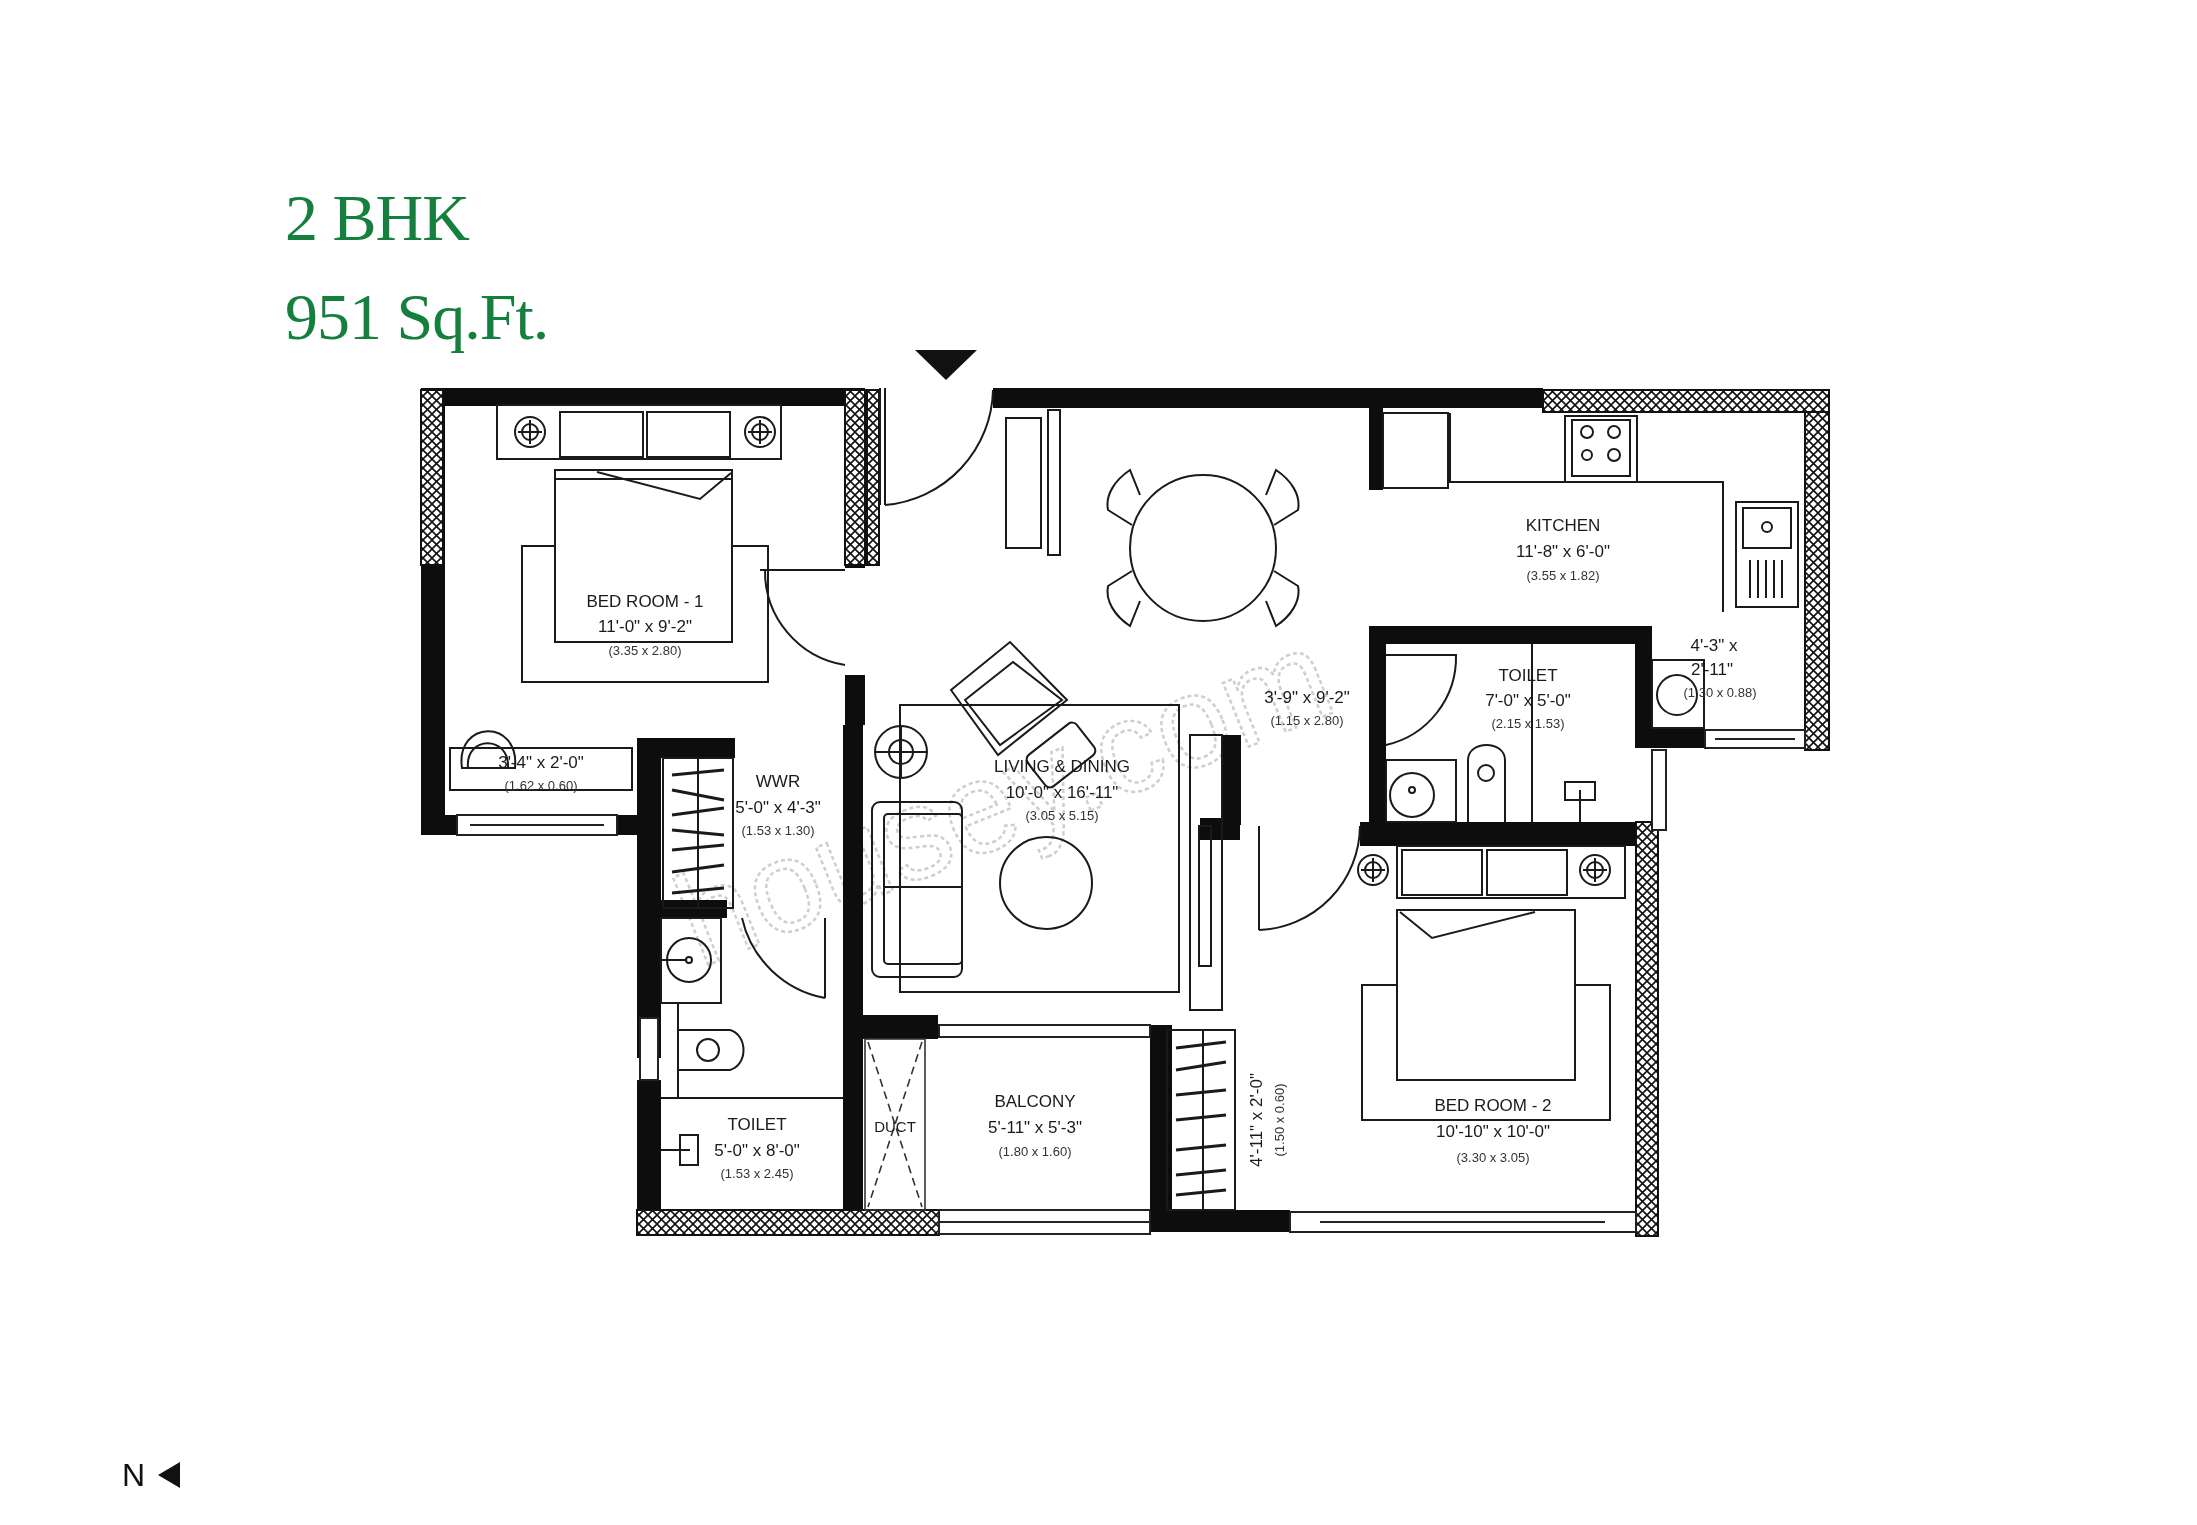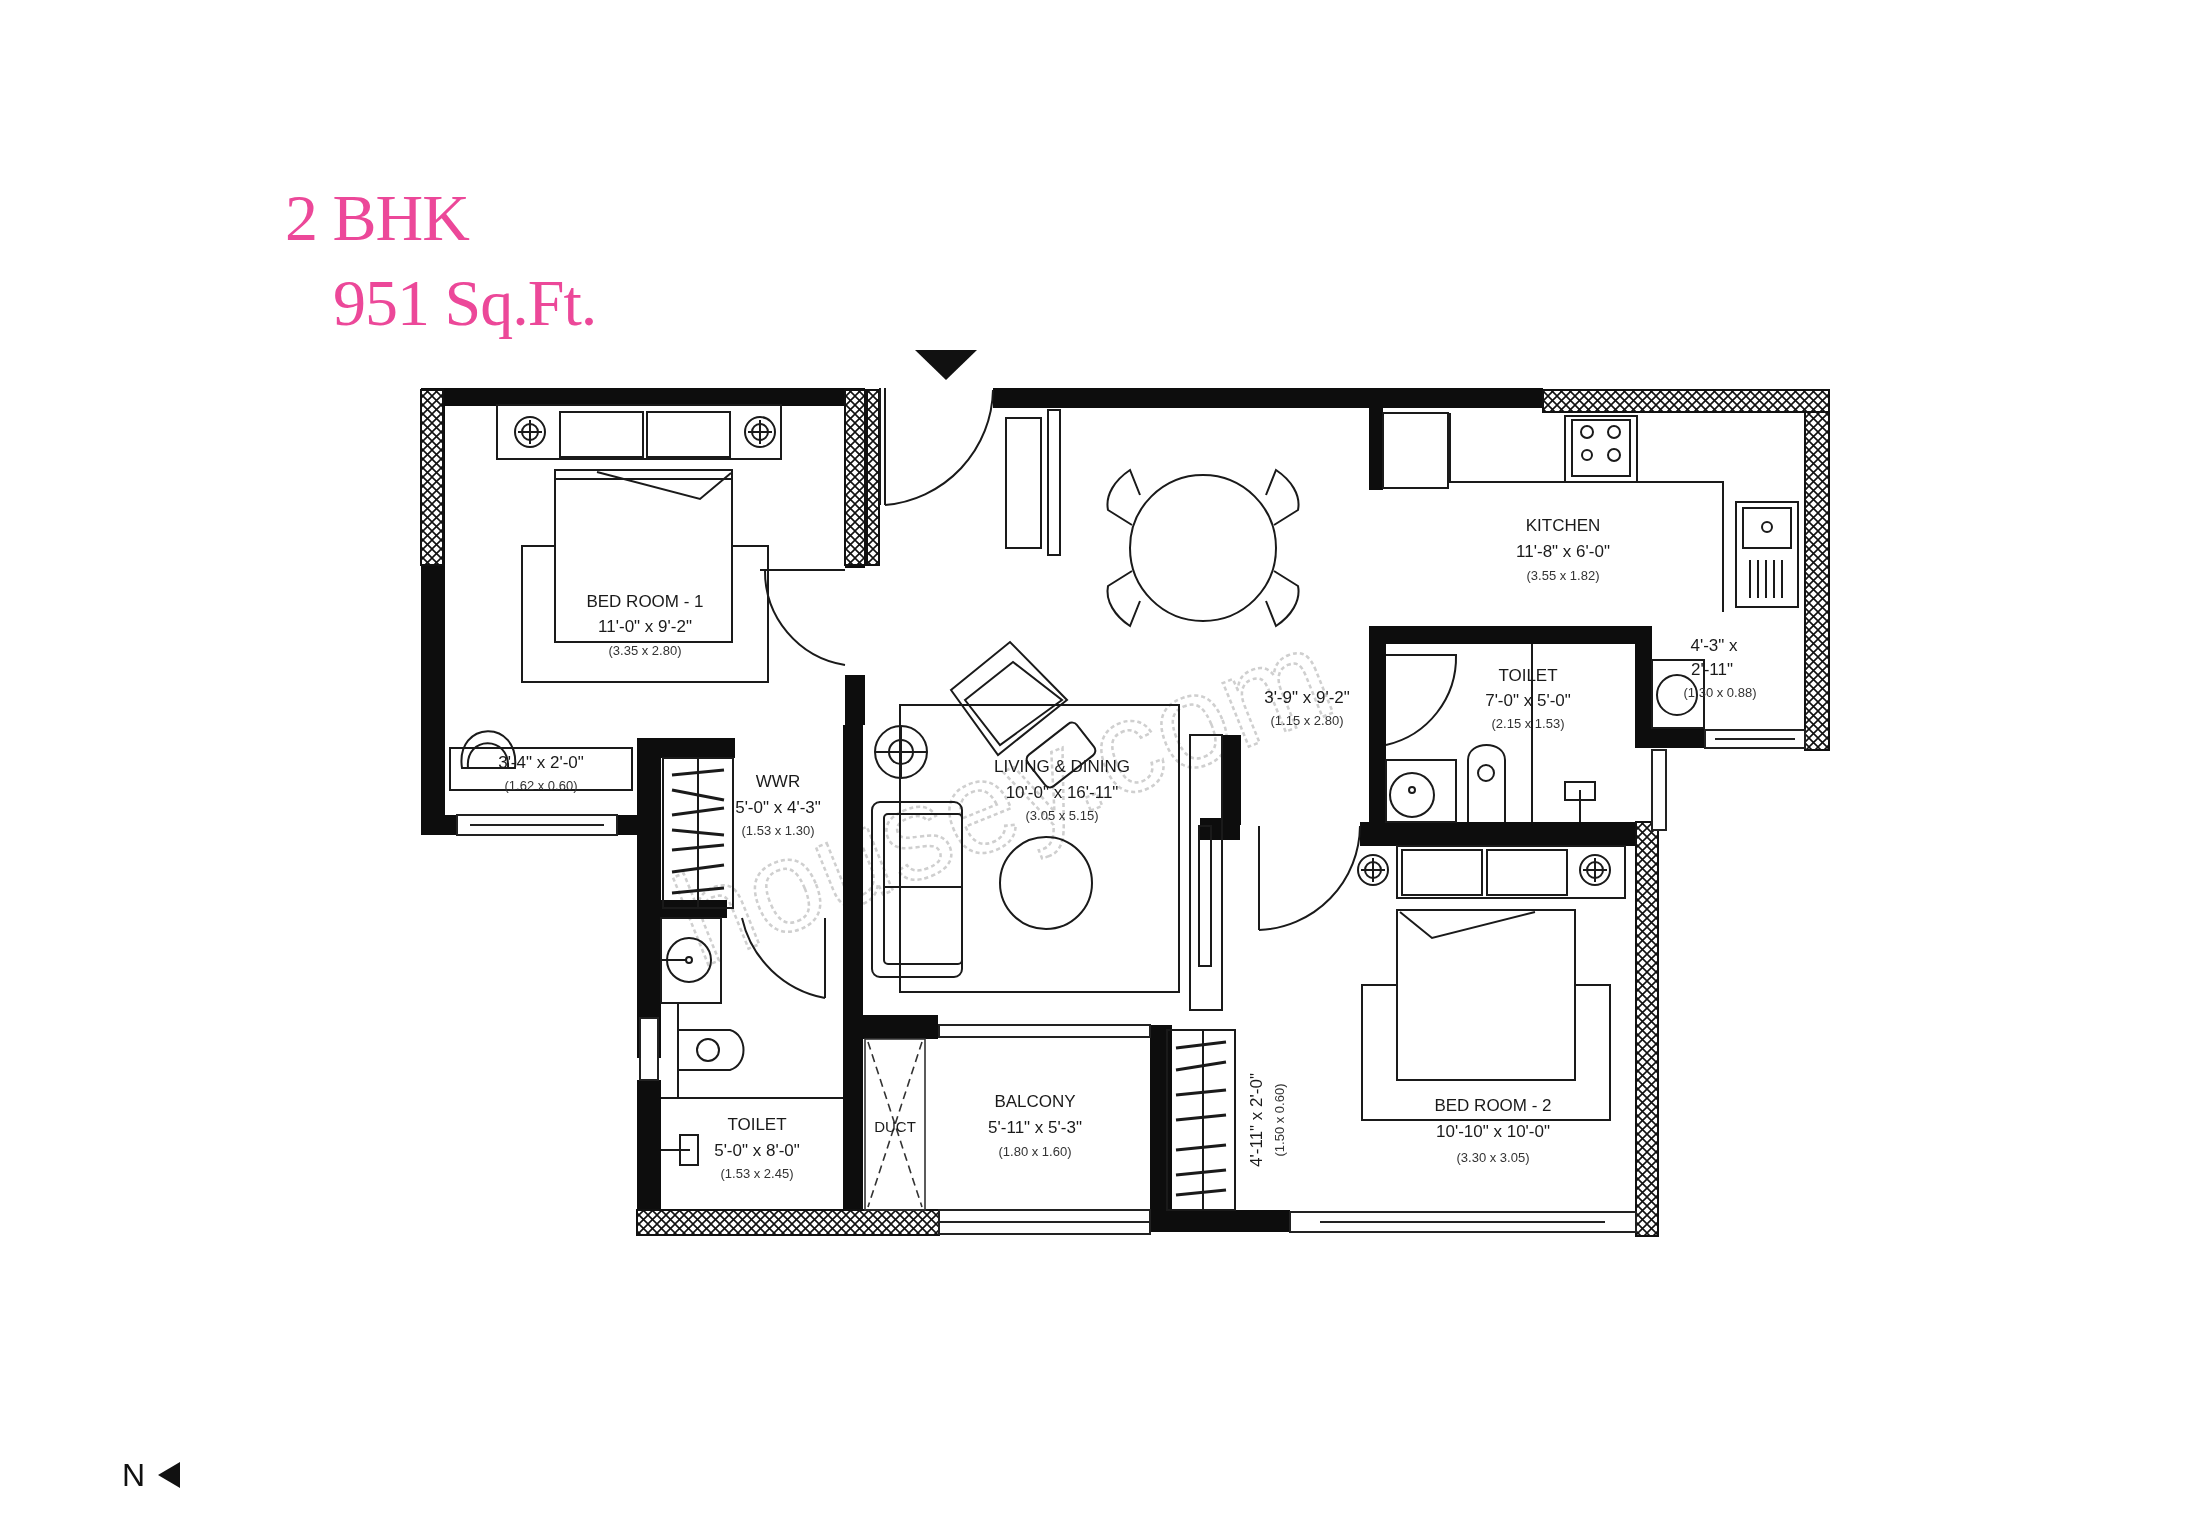--- a/index.html
+++ b/index.html
@@ -1,19 +1,19 @@
 <!DOCTYPE html>
 <html><head>
 <meta charset="utf-8">
 <style>
   html, body { margin: 0; padding: 0; background: #ffffff; }
   body { width: 2197px; height: 1525px; position: relative; overflow: hidden; font-family: "Liberation Sans", sans-serif; color: #1a1a1a; }
-  .title { position: absolute; left: 285px; font-family: "Liberation Serif", "DejaVu Serif", serif; font-size: 66px; line-height: 1; color: #ec4899; letter-spacing: -1px; }
+  .title { position: absolute; left: 285px; font-family: "Liberation Serif", "DejaVu Serif", serif; font-size: 66px; line-height: 1; color: #15803d; letter-spacing: -1px; }
   #title-type { top: 185px; }
-  #title-area { top: 270px; margin-left: 48px; }
+  #title-area { top: 284px; }
   svg#plan { position: absolute; left: 0; top: 0; }
   .lbl { font-family: "Liberation Sans", sans-serif; fill: #1a1a1a; text-anchor: middle; }
   .name { font-size: 17px; }
   .dim { font-size: 17px; }
   .met { font-size: 13px; fill: #333; }
   .compass { position: absolute; left: 122px; top: 1457px; font-size: 32px; font-family: "Liberation Sans", sans-serif; color: #111; }
   .watermark { font-family: "Liberation Sans", sans-serif; font-size: 130px; fill: none; stroke: #cfcfcf; stroke-width: 2.5; stroke-dasharray: 4 3; }
 </style>
 </head>
 <body>

